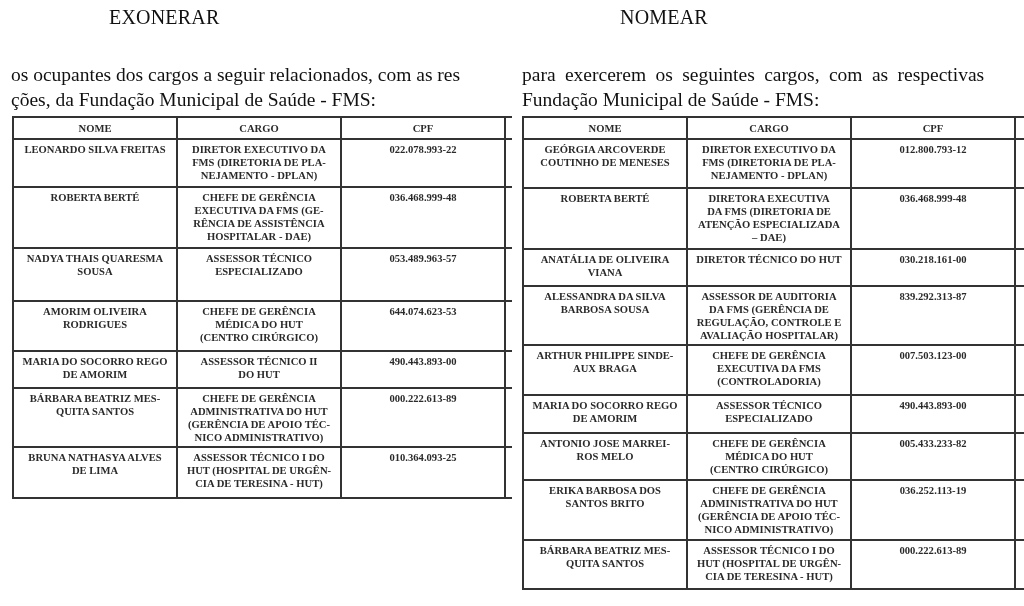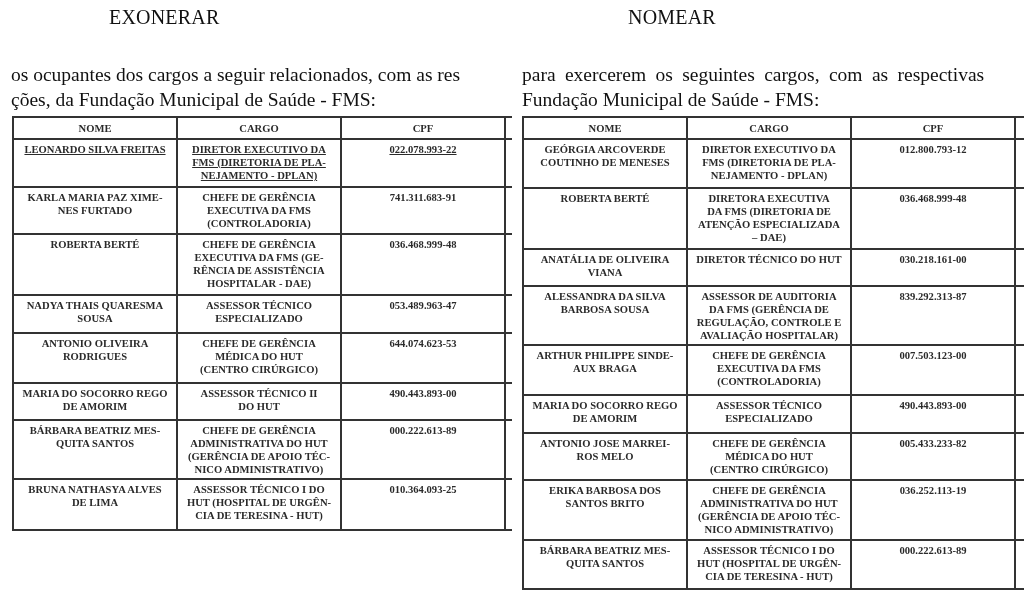--- a/index.html
+++ b/index.html
@@ -3,21 +3,21 @@
 <meta charset="utf-8">
 <style>
   html, body { margin:0; padding:0; background:#ffffff; }
   body { width:1024px; height:606px; position:relative; overflow:hidden;
          font-family:"Liberation Serif","DejaVu Serif",serif; color:#1a1a1a; }
   .panel { position:absolute; top:0; height:606px; overflow:hidden; background:#fff; }
   .panel.left { left:0; width:512px; }
   .panel.right { left:512px; width:512px; }
   .heading { position:absolute; top:6px; font-size:20px; letter-spacing:0.2px; color:#111; }
   .panel.left .heading { left:109px; }
-  .panel.right .heading { left:116px; }
+  .panel.right .heading { left:108px; }
   .intro { position:absolute; top:62px; font-size:19.5px; line-height:25px; white-space:nowrap; color:#111;font-family:Liberation Serif, serif; }
   .panel.left .intro { left:11px; }
   .panel.right .intro { left:10px; word-spacing:4.5px; }
   .intro .l2 { word-spacing:0; }
   table { position:absolute; top:116px; border-collapse:collapse; table-layout:fixed;
           font-size:10.6px; font-weight:bold; color:#2a2a2a; }
   .panel.left table { left:12px; width:660px; }
   .panel.right table { left:10px; width:660px; }
   td, th { border:2px solid #333; text-align:center; vertical-align:top;
            padding:3px 4px 2px 4px; line-height:13px; }
@@ -44,73 +44,60 @@
       </colgroup>
     <thead>
       <tr>
         <th>NOME</th>
         <th>CARGO</th>
         <th>CPF</th>
         <th></th>
       </tr>
     </thead>
     <tbody>
-        <tr style="height: 48px; text-decoration: underline;">
+        <tr style="height: 48px;">
           <td>
             <span class="cell-line">LEONARDO SILVA FREITAS</span>
           </td>
           <td>
             <span class="cell-line">DIRETOR EXECUTIVO DA</span>
             <span class="cell-line">FMS (DIRETORIA DE PLA-</span>
             <span class="cell-line">NEJAMENTO - DPLAN)</span>
           </td>
           <td>022.078.993-22</td>
           <td></td>
         </tr>
-        <tr style="height: 47px;">
-          <td>
-            <span class="cell-line">KARLA MARIA PAZ XIME-</span>
-            <span class="cell-line">NES FURTADO</span>
-          </td>
-          <td>
-            <span class="cell-line">CHEFE DE GERÊNCIA</span>
-            <span class="cell-line">EXECUTIVA DA FMS</span>
-            <span class="cell-line">(CONTROLADORIA)</span>
-          </td>
-          <td>741.311.683-91</td>
-          <td></td>
-        </tr>
         <tr style="height: 61px;">
           <td>
             <span class="cell-line">ROBERTA BERTÉ</span>
           </td>
           <td>
             <span class="cell-line">CHEFE DE GERÊNCIA</span>
             <span class="cell-line">EXECUTIVA DA FMS (GE-</span>
             <span class="cell-line">RÊNCIA DE ASSISTÊNCIA</span>
             <span class="cell-line">HOSPITALAR - DAE)</span>
           </td>
           <td>036.468.999-48</td>
           <td></td>
         </tr>
-        <tr style="height: 38px;">
+        <tr style="height: 53px;">
           <td>
             <span class="cell-line">NADYA THAIS QUARESMA</span>
             <span class="cell-line">SOUSA</span>
           </td>
           <td>
             <span class="cell-line">ASSESSOR TÉCNICO</span>
             <span class="cell-line">ESPECIALIZADO</span>
           </td>
-          <td>053.489.963-47</td>
+          <td>053.489.963-57</td>
           <td></td>
         </tr>
         <tr style="height: 50px;">
           <td>
-            <span class="cell-line">ANTONIO OLIVEIRA</span>
+            <span class="cell-line">AMORIM OLIVEIRA</span>
             <span class="cell-line">RODRIGUES</span>
           </td>
           <td>
             <span class="cell-line">CHEFE DE GERÊNCIA</span>
             <span class="cell-line">MÉDICA DO HUT</span>
             <span class="cell-line">(CENTRO CIRÚRGICO)</span>
           </td>
           <td>644.074.623-53</td>
           <td></td>
         </tr>

